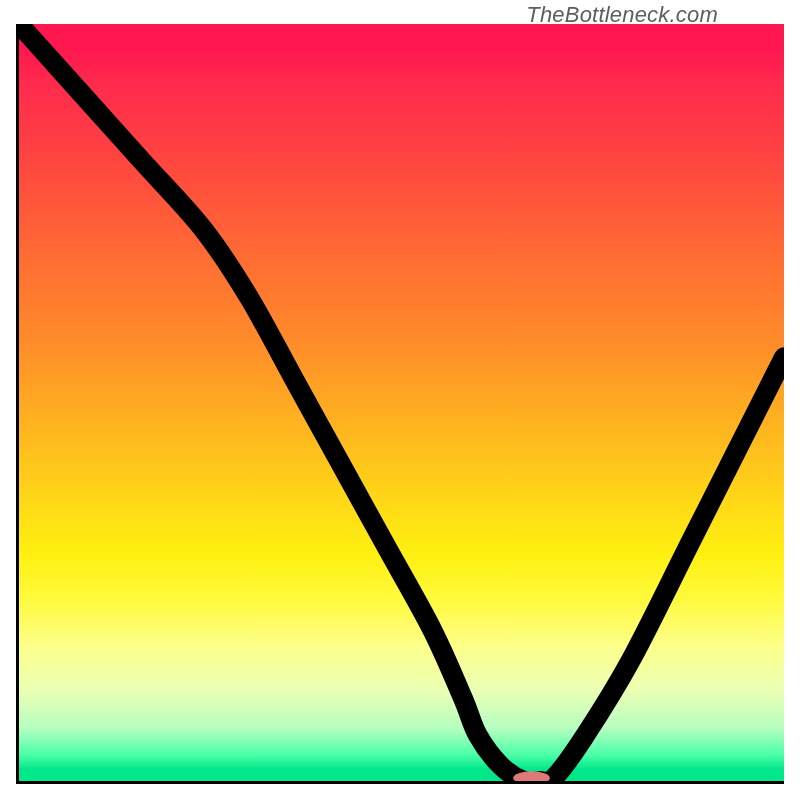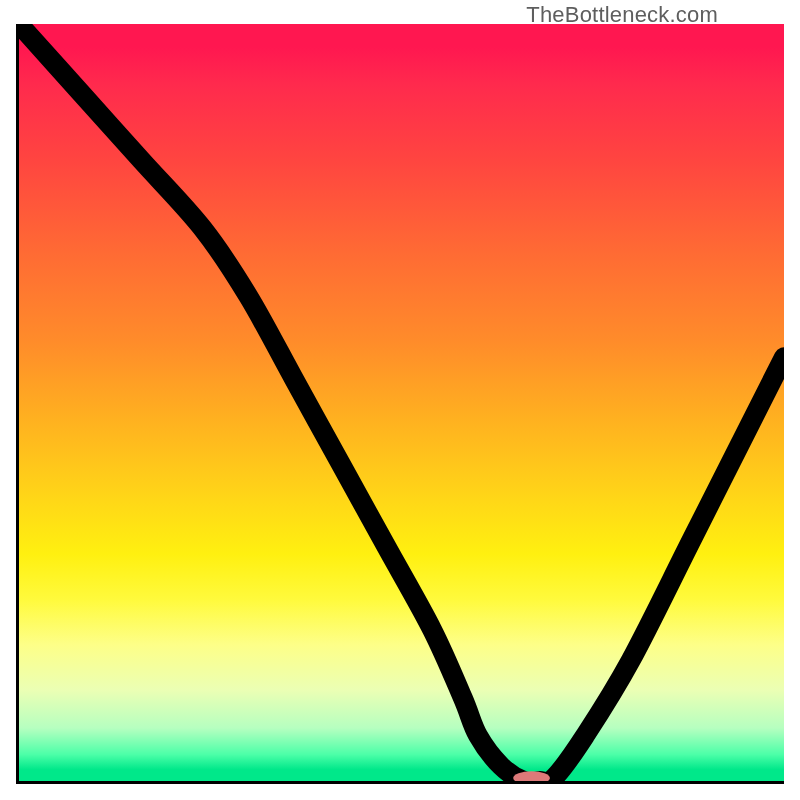--- a/index.html
+++ b/index.html
@@ -8,20 +8,21 @@
     width: 800px;
     height: 800px;
     background: #ffffff;
     font-family: Arial, Helvetica, sans-serif;
     overflow: hidden;
   }
   .container {
     position: relative;
     width: 728px;
     height: 800px;
+    font-style: italic;
   }
   .watermark {
     position: absolute;
     top: 2px;
     right: 10px;
     color: #5e5e5e;
     font-size: 22px;
     letter-spacing: 0.2px;
     z-index: 10;
     font-family: Arial, sans-serif;

